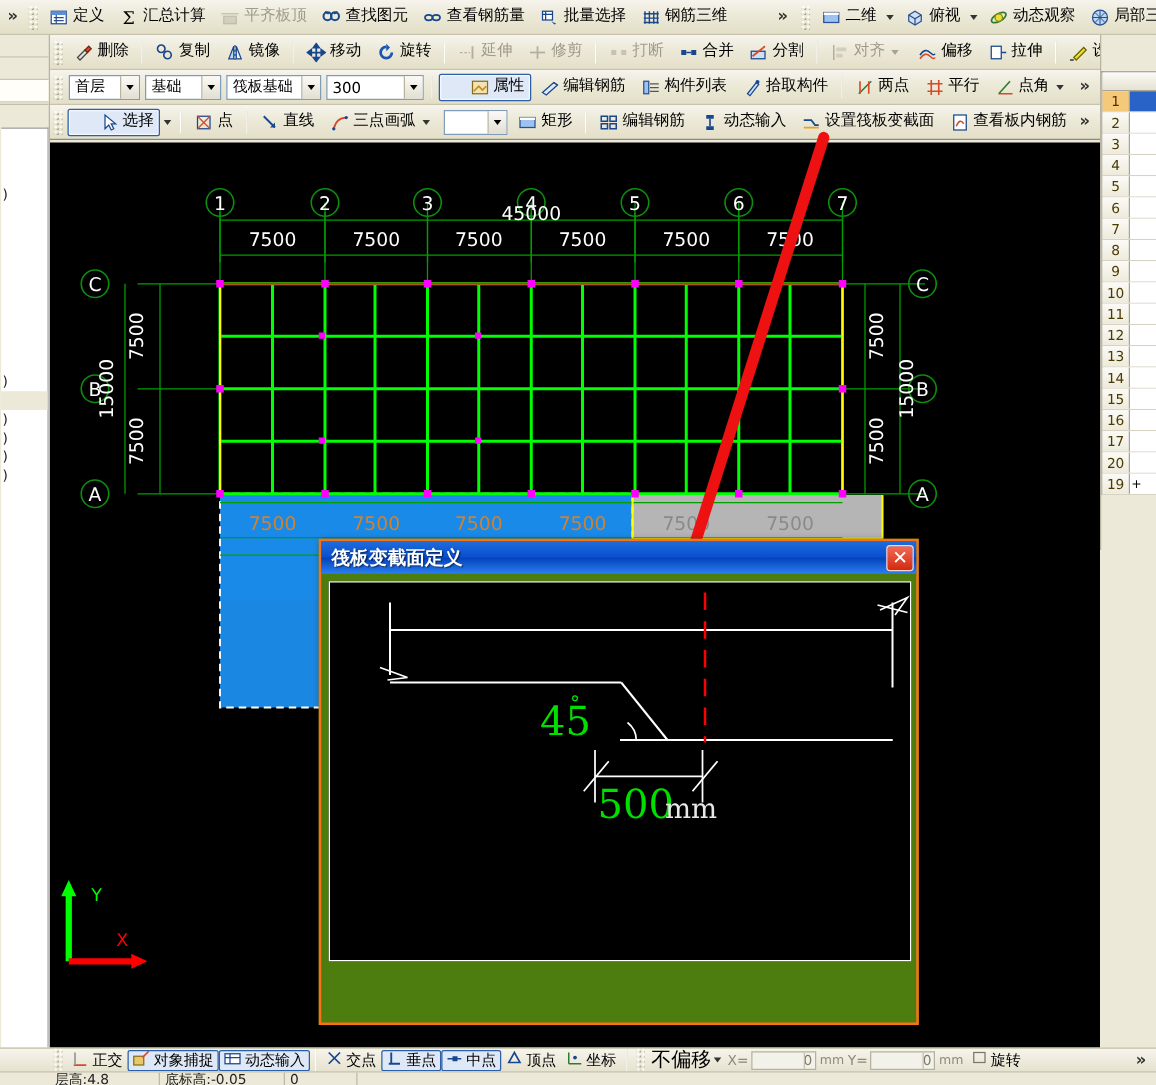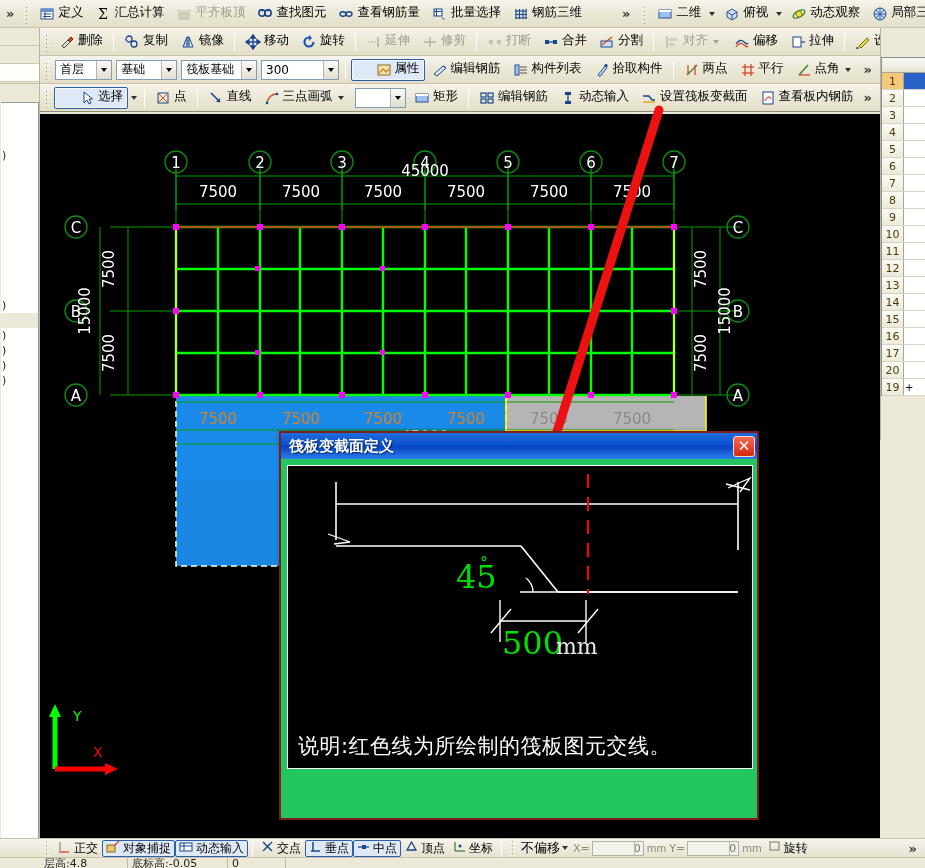--- a/index.html
+++ b/index.html
@@ -136,24 +136,23 @@
     background: #ece9d8; border-top: 1px solid #c6c2ab;
     display: flex; align-items: center; overflow: hidden;
     font-size: 11px; color: #222;
   }
   .sb2cell { height: 11px; line-height: 11px; padding: 0 4px;
              border-right: 1px solid #bdb9a5; overflow: hidden; white-space: nowrap; }
 
   
   #dialog {
     position: absolute; left: 255px; top: 431px; width: 480px; height: 389px;
-    background: #22c55e;
-    border: 2px solid #7f1d1d;
+    background: #4d7c0f;
+    border: 2px solid #f97316;
     box-shadow: 2px 2px 6px rgba(0,0,0,.45);
-    margin-left: 24px;
   }
   #dlg-title {
     height: 26px; background: linear-gradient(to bottom,#1f6cdb 0%,#0a4fd0 48%,#0542bd 52%,#2a7ff0 100%);
     display: flex; align-items: center; padding: 0 2px 0 8px;
   }
   #dlg-title .t {
     color: #fff; font-weight: bold; font-size: 15px;
     text-shadow: 1px 1px 1px rgba(0,0,0,.55);
     font-family: "DejaVu Sans","Liberation Sans",sans-serif;
   }
@@ -1066,21 +1065,20 @@
           <line x1="212" y1="134" x2="212" y2="176"></line>
           <line x1="298" y1="134" x2="298" y2="176"></line>
         </g>
 
         <text x="168" y="122" fill="#00e000" font-size="32">45</text>
         <text x="192" y="102" fill="#00e000" font-size="16">°</text>
         <text x="214" y="188" fill="#00e000" font-size="32">500</text>
         <text x="268" y="188" fill="#e8e8e8" font-size="22">mm</text>
       </svg>
 
-      <div class="dlg-note">说明:红色线为所绘制的筏板图元交线。</div>
     </div>
 
   </div>
 
   <div id="statusbar">
     <div style="width:40px;flex:0 0 40px;"></div>
     <span class="grip"></span>
 
     <div class="sb-btn">
       <span class="ico" style="width:14px;flex:0 0 14px;">
@@ -1161,21 +1159,21 @@
           <line x1="2" y1="11" x2="2" y2="2" stroke="#2f7c2f" stroke-width="1.2"></line>
           <circle cx="7" cy="6" r="1.5" fill="#17478e"></circle>
         </svg>
       </span>
       <span>坐标</span>
     </div>
 
     <span class="sep"></span>
     <span class="grip"></span>
 
-    <div style="display:flex;align-items:center;font-size:13px;padding:0 2px;">
+    <div style="display:flex;align-items:center;font-size:16px;padding:0 2px;">
       <span>不偏移</span>
       <span class="caret"></span>
     </div>
 
     <span style="font-size:11px;color:#8e8a78;padding-right:2px;">X=</span>
     <div class="sb-input">
       <span>0</span>
       <span class="spin">
           <i></i>
           <i></i>

